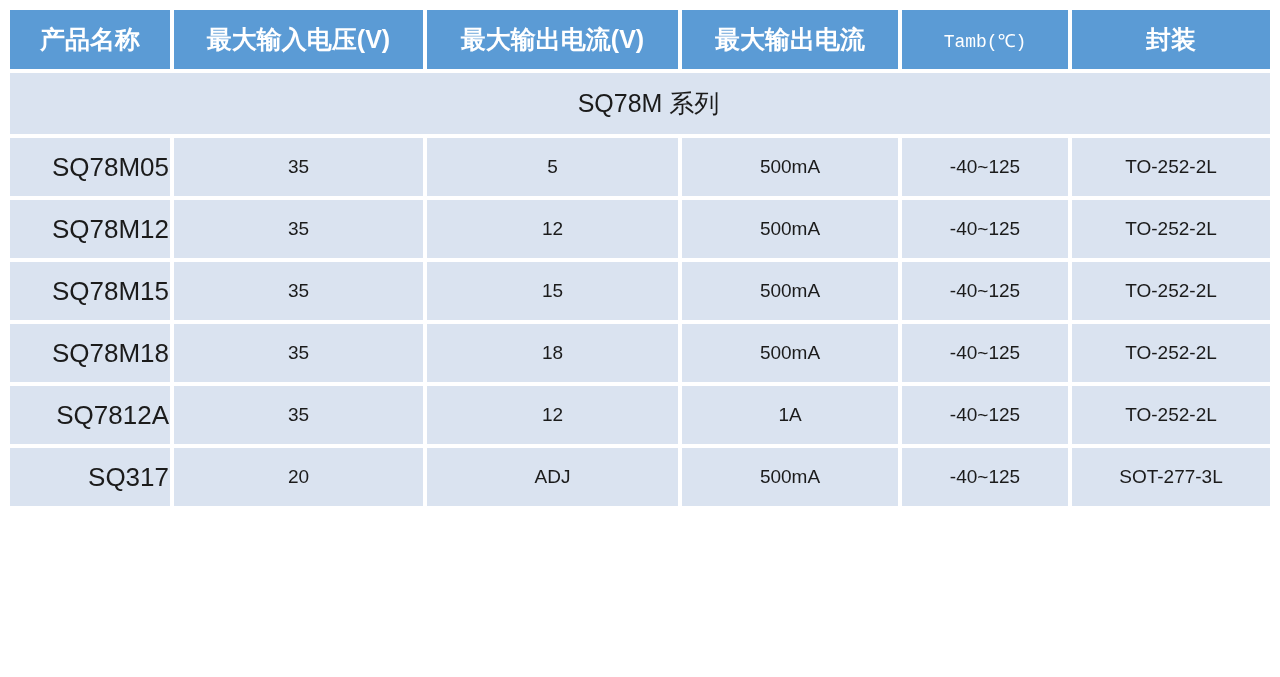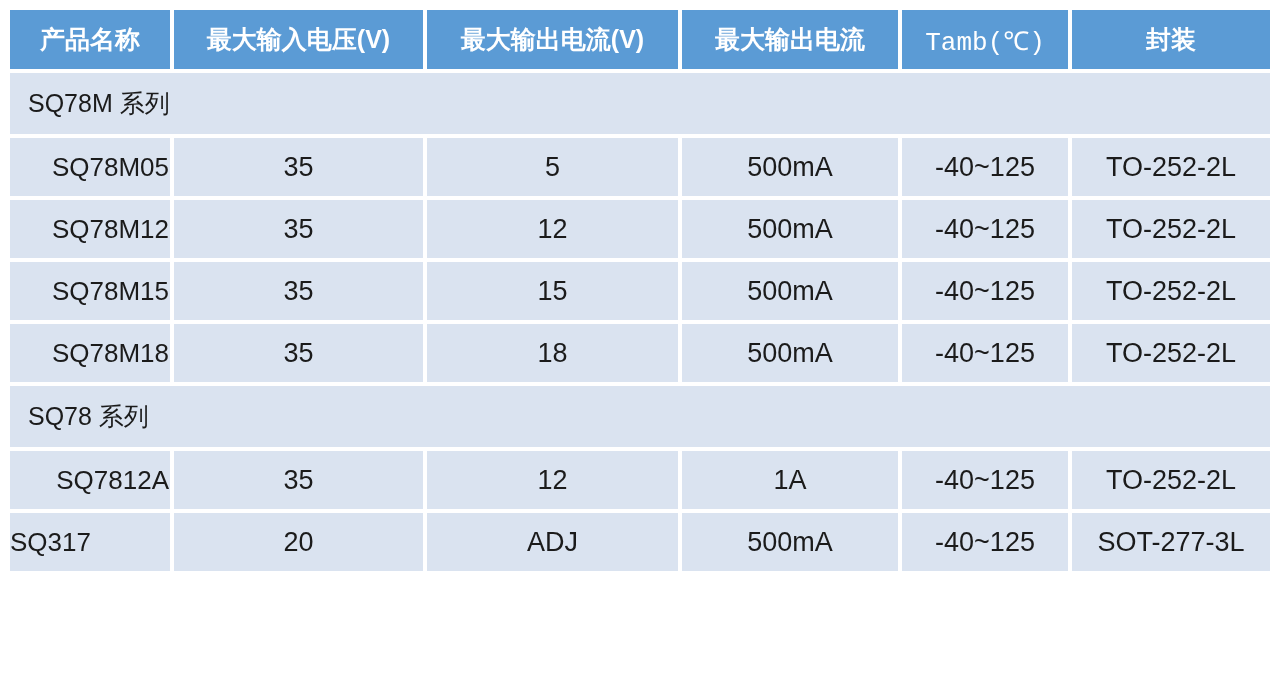--- a/index.html
+++ b/index.html
@@ -40,43 +40,43 @@
     color: var(--header-text);
     font-weight: bold;
     font-size: 25px;
     height: 63px;
     text-align: center;
     vertical-align: middle;
   }
   .spec-table th.mono-head {
     font-family: "Liberation Mono", "DejaVu Sans Mono", monospace;
     font-weight: normal;
-    font-size: 26px;
+    font-size: 18px;
   }
   .spec-table td {
     background: var(--row-bg);
     color: var(--body-text);
-    font-size: 27px;
+    font-size: 19px;
     height: 62px;
     text-align: center;
     vertical-align: middle;
   }
   .spec-table td.section-cell {
-    text-align: left;
+    text-align: center;
     padding-left: 18px;
     font-size: 25px;
     height: 65px;
   }
   .spec-table td.name-cell {
     text-align: right;
     padding-left: 18px;
     font-size: 26px;
   }
   .spec-table td.name-cell.centered {
-    text-align: left;
+    text-align: right;
     padding-left: 0;
   }
 </style>
 </head>
 <body>
 
 <div class="page">
   <table class="spec-table">
     <colgroup>
       <col style="width:164px">
@@ -127,23 +127,20 @@
       </tr>
       <tr>
         <td class="name-cell">SQ78M18</td>
         <td>35</td>
         <td>18</td>
         <td>500mA</td>
         <td>-40~125</td>
         <td>TO-252-2L</td>
       </tr>
 
-      <tr>
-        <td class="section-cell" colspan="6">SQ78 系列</td>
-      </tr>
 
       <tr>
         <td class="name-cell">SQ7812A</td>
         <td>35</td>
         <td>12</td>
         <td>1A</td>
         <td>-40~125</td>
         <td>TO-252-2L</td>
       </tr>
       <tr>

